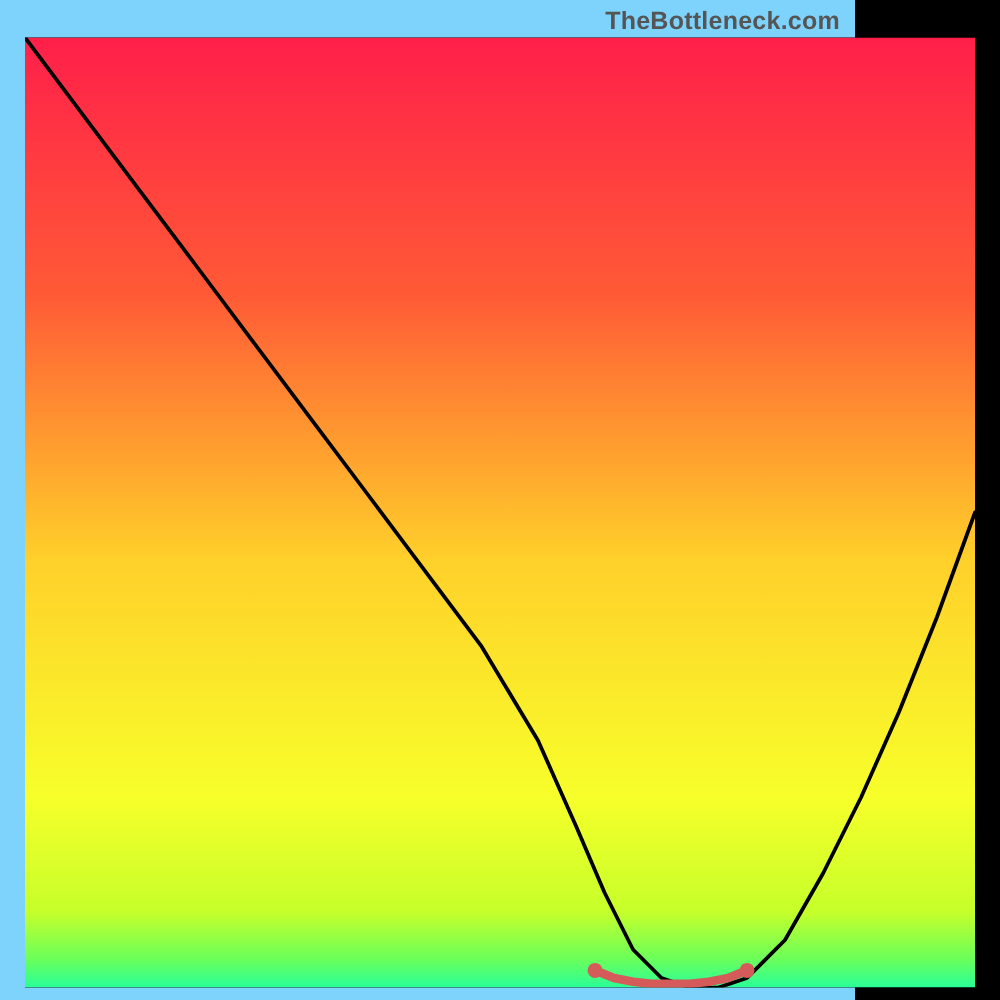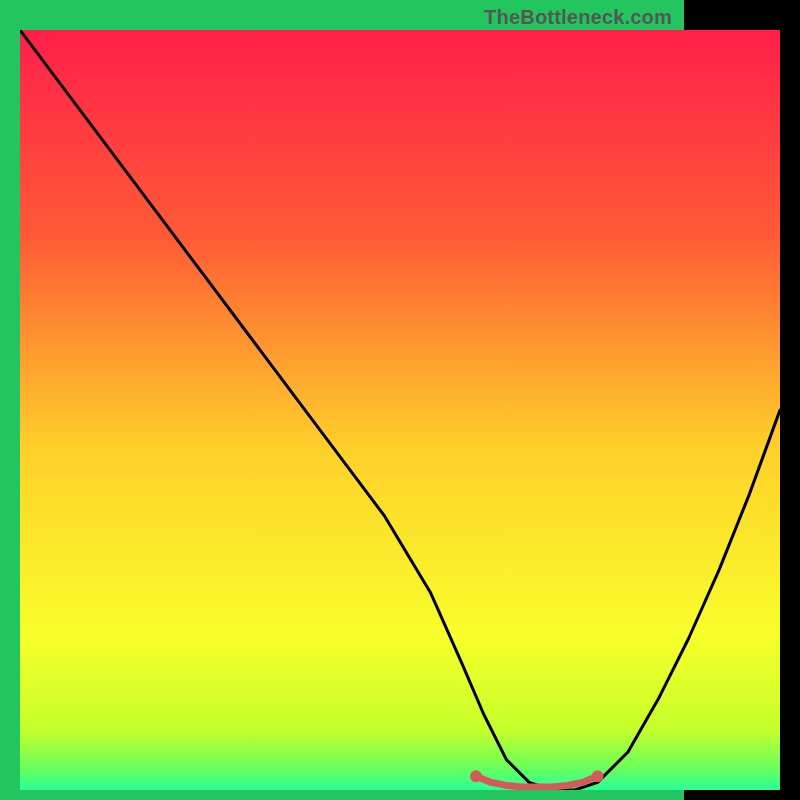--- a/index.html
+++ b/index.html
@@ -8,21 +8,21 @@
     width: 800px;
     height: 800px;
     background: #000;
     font-family: Arial, Helvetica, sans-serif;
     overflow: hidden;
   }
   .frame {
     position: relative;
     width: 684px;
     height: 800px;
-    background: #22c55e;
+    background: #7dd3fc;
   }
   .watermark {
     position: absolute;
     top: 6px;
     right: 12px;
     color: #555;
     font-size: 20px;
     font-weight: 600;
     letter-spacing: 0.2px;
     z-index: 10;

